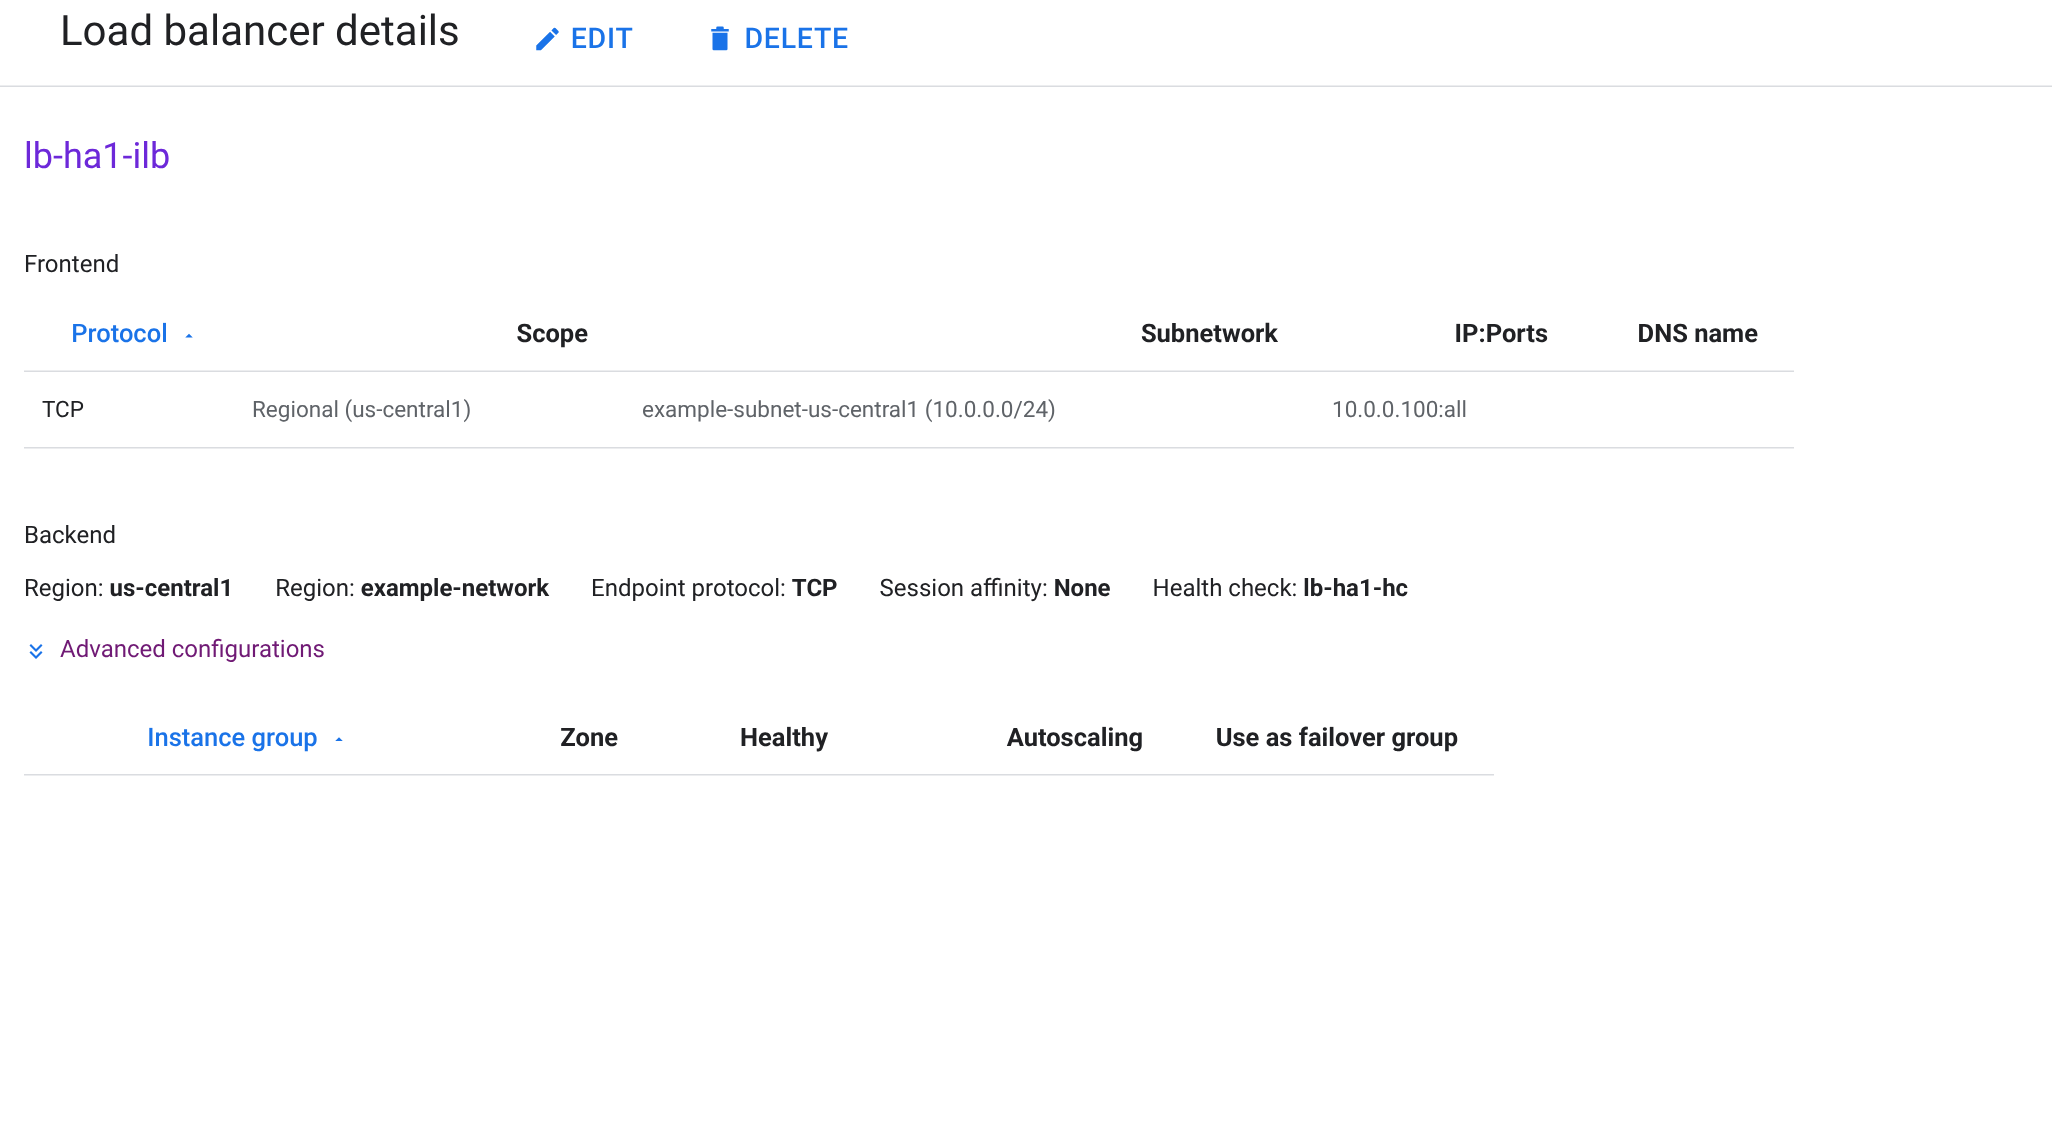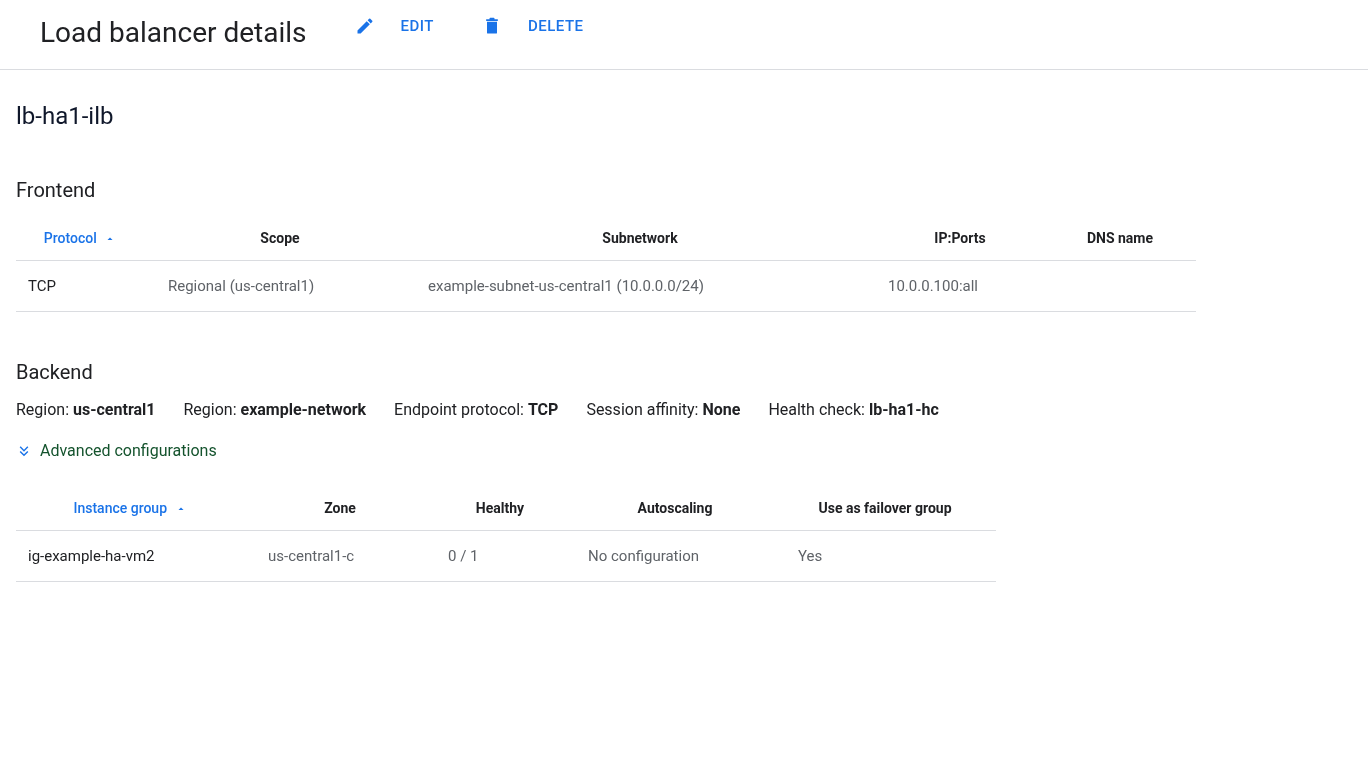--- a/index.html
+++ b/index.html
@@ -8,75 +8,75 @@
       padding: 0;
     }
     body {
       font-family: 'Google Sans', Roboto, Arial, sans-serif;
       color: #202124;
       background: #fff;
       font-size: 14px;
     }
     .header-bar {
       display: flex;
-      align-items: flex-start;
-      padding: 16px 40px 20px 40px;
+      align-items: flex-end;
+      padding: 4px 40px 20px 40px;
       border-bottom: 1px solid #dadce0;
       gap: 48px;
     }
     .page-title {
       font-size: 28px;
       font-weight: 400;
       color: #202124;
       letter-spacing: 0;
     }
     .action-button {
       display: inline-flex;
       align-items: center;
-      gap: 26px;
+      gap: 6px;
       color: #1a73e8;
-      font-size: 15px;
+      font-size: 19px;
       font-weight: 500;
       letter-spacing: 0.5px;
       cursor: pointer;
       background: none;
       border: none;
       font-family: inherit;
       padding: 0;
     }
     .action-button svg {
       width: 20px;
       height: 20px;
       fill: #1a73e8;
     }
     .content {
       padding: 32px 16px 16px 16px;
     }
     .resource-name {
       font-size: 24px;
       font-weight: 400;
       margin-bottom: 48px;
-      color: #0f172a;
+      color: #6d28d9;
     }
     .section-title {
-      font-size: 20px;
+      font-size: 16px;
       font-weight: 400;
       margin-bottom: 16px;
       color: #202124;
     }
     table {
       border-collapse: collapse;
       width: auto;
     }
     th {
-      text-align: center;
+      text-align: right;
       font-weight: 700;
       color: #202124;
       padding: 12px 24px 14px 12px;
-      font-size: 14px;
+      font-size: 17px;
       border-bottom: 1px solid #dadce0;
     }
     th.sorted {
       color: #1a73e8;
       font-weight: 500;
     }
     th.sorted svg {
       width: 12px;
       height: 12px;
       fill: #1a73e8;
@@ -107,23 +107,23 @@
       align-items: center;
     }
     .backend-meta .label {
       font-weight: 400;
     }
     .backend-meta .value {
       font-weight: 700;
     }
     .adv-config {
       display: inline-flex;
-      align-items: center;
+      align-items: flex-end;
       gap: 8px;
-      color: #14532d;
+      color: #701a75;
       font-size: 16px;
       cursor: pointer;
       margin-bottom: 28px;
     }
     .adv-config svg {
       width: 16px;
       height: 16px;
       fill: #1a73e8;
     }
     .frontend-table th:nth-child(1), .frontend-table td:nth-child(1){min-width:140px;}
@@ -211,22 +211,15 @@
               <path d="M7 14l5-5 5 5z"></path>
             </svg>
         </th>
         <th>Zone</th>
         <th>Healthy</th>
         <th>Autoscaling</th>
         <th>Use as failover group</th>
       </tr>
     </thead>
     <tbody>
-      <tr>
-        <td>ig-example-ha-vm2</td>
-        <td>us-central1-c</td>
-        <td>0 / 1</td>
-        <td>No configuration</td>
-        <td>Yes</td>
-      </tr>
     </tbody>
   </table>
 </div>
 
 </body></html>

